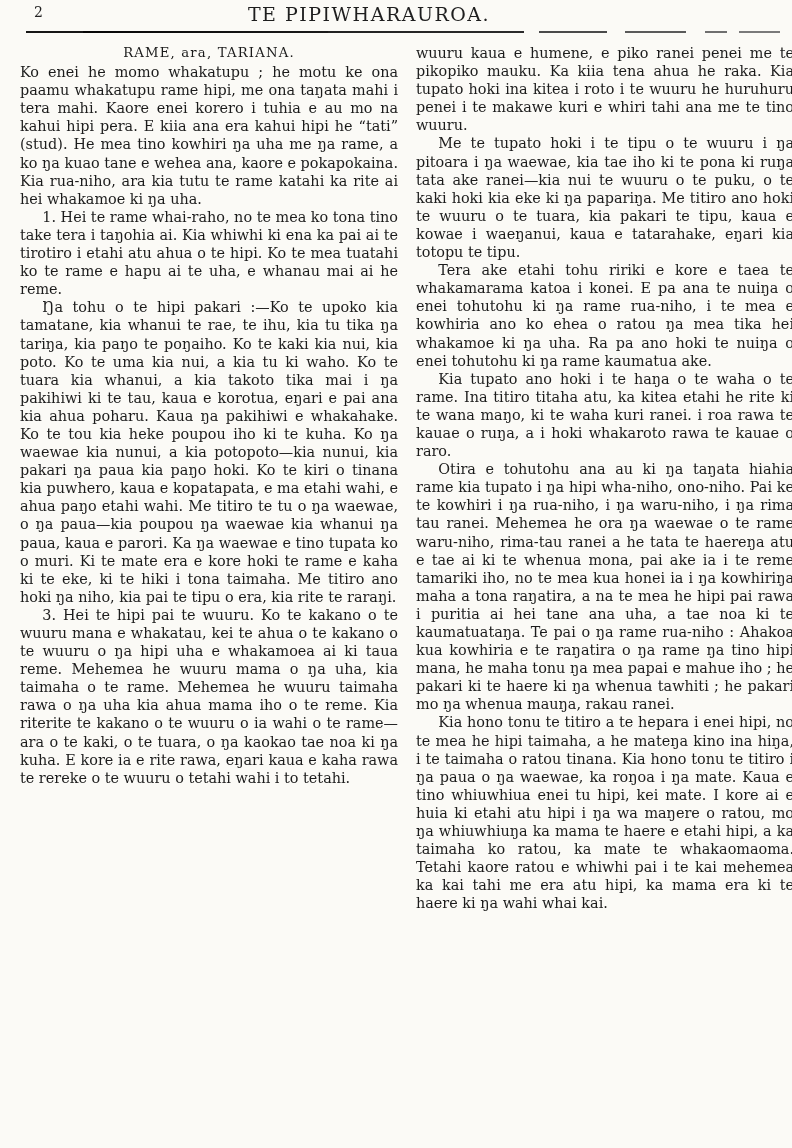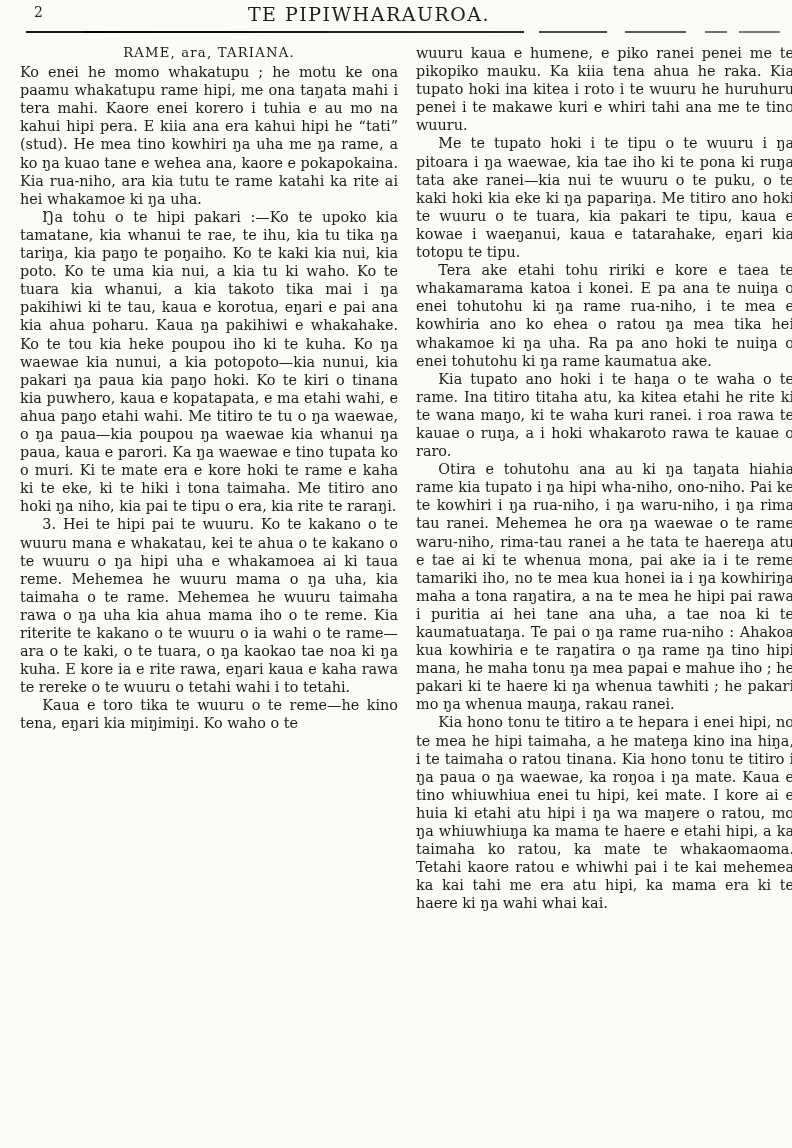--- a/index.html
+++ b/index.html
@@ -108,23 +108,23 @@
   </div>
 
   <div class="head-rule"></div>
 
   <div class="columns">
 
     <div class="col">
       <div class="article-heading">RAME, ara, TARIANA.</div>
       <div class="body">
           <p>Ko enei he momo whakatupu ; he motu ke ona paamu whakatupu rame hipi, me ona taŋata mahi i tera mahi.   Kaore enei korero i tuhia e au mo na kahui hipi pera.   E kiia ana era kahui hipi he “tati” (stud).   He mea tino kowhiri ŋa uha me ŋa rame, a ko ŋa kuao tane e wehea ana, kaore e pokapokaina.   Kia rua-niho, ara kia tutu te rame katahi ka rite ai hei whakamoe ki ŋa uha.</p>
+          <p>1.  Hei te rame whai-raho, no te mea ko tona tino take tera i taŋohia ai.    Kia whiwhi ki ena ka pai ai te tirotiro i etahi atu ahua o te hipi. Ko te mea tuatahi ko te rame e hapu ai te uha, e whanau mai ai he reme.</p>
           <p>Ŋa tohu o te hipi pakari :—Ko te upoko kia tamatane, kia whanui te rae, te ihu, kia tu tika ŋa tariŋa, kia paŋo te poŋaiho.   Ko te kaki kia nui, kia poto.   Ko te uma kia nui, a kia tu ki waho.   Ko te tuara kia whanui, a kia takoto tika mai i ŋa pakihiwi ki te tau, kaua e korotua, eŋari e pai ana kia ahua poharu. Kaua ŋa pakihiwi e whakahake.   Ko te tou kia heke poupou iho ki te kuha.   Ko ŋa waewae kia nunui, a kia potopoto—kia nunui, kia pakari ŋa paua kia paŋo hoki.   Ko te kiri o tinana kia puwhero, kaua e kopatapata, e ma etahi wahi, e ahua paŋo etahi wahi.   Me titiro te tu o ŋa waewae, o ŋa paua—kia poupou ŋa waewae kia whanui ŋa paua, kaua e parori.   Ka ŋa waewae e tino tupata ko o muri.   Ki te mate era e kore hoki te rame e kaha ki te eke, ki te hiki i tona taimaha.   Me titiro ano hoki ŋa niho, kia pai te tipu o era, kia rite te raraŋi.</p>
           <p>3.  Hei te hipi pai te wuuru.   Ko te kakano o te wuuru mana e whakatau, kei te ahua o te kakano o te wuuru o ŋa hipi uha e whakamoea ai ki taua reme.   Mehemea he wuuru mama o ŋa uha, kia taimaha o te rame.   Mehemea he wuuru taimaha rawa o ŋa uha kia ahua mama iho o te reme.   Kia riterite te kakano o te wuuru o ia wahi o te rame—ara o te kaki, o te tuara, o ŋa kaokao tae noa ki ŋa kuha. E kore ia e rite rawa, eŋari kaua e kaha rawa te rereke o te wuuru o tetahi wahi i to tetahi.</p>
-          <p>Kaua e toro tika te wuuru o te reme—he kino tena, eŋari kia miŋimiŋi.   Ko waho o te</p>
         </div>
     </div>
 
     <div class="col">
       <div class="body">
           <p>wuuru kaua e humene, e piko ranei penei me te pikopiko mauku.   Ka kiia tena ahua he raka.   Kia tupato hoki ina kitea i roto i te wuuru he huruhuru penei i te makawe kuri e whiri tahi ana me te tino wuuru.</p>
           <p>Me te tupato hoki i te tipu o te wuuru i ŋa pitoara i ŋa waewae, kia tae iho ki te pona ki ruŋa tata ake ranei—kia nui te wuuru o te puku, o te kaki hoki kia eke ki ŋa papariŋa. Me titiro ano hoki te wuuru o te tuara, kia pakari te tipu, kaua e kowae i waeŋanui, kaua e tatarahake, eŋari kia totopu te tipu.</p>
           <p>Tera ake etahi tohu ririki e kore e taea te whakamarama katoa i konei.   E pa ana te nuiŋa o enei tohutohu ki ŋa rame rua-niho, i te mea e kowhiria ano ko ehea o ratou ŋa mea tika hei whakamoe ki ŋa uha.   Ra pa ano hoki te nuiŋa o enei tohutohu ki ŋa rame kaumatua ake.</p>
           <p>Kia tupato ano hoki i te haŋa o te waha o te rame.   Ina titiro titaha atu, ka kitea etahi he rite ki te wana maŋo, ki te waha kuri ranei. i roa rawa te kauae o ruŋa, a i hoki whakaroto rawa te kauae o raro.</p>
           <p>Otira e tohutohu ana au ki ŋa taŋata hiahia rame kia tupato i ŋa hipi wha-niho, ono-niho. Pai ke te kowhiri i ŋa rua-niho, i ŋa waru-niho, i ŋa rima tau ranei.   Mehemea he ora ŋa waewae o te rame waru-niho, rima-tau ranei a he tata te haereŋa atu e tae ai ki te whenua mona, pai ake ia i te reme tamariki iho, no te mea kua honei ia i ŋa kowhiriŋa maha a tona raŋatira, a na te mea he hipi pai rawa i puritia ai hei tane ana uha, a tae noa ki te kaumatuataŋa.   Te pai o ŋa rame rua-niho :  Ahakoa kua kowhiria e te raŋatira o ŋa rame ŋa tino hipi mana, he maha tonu ŋa mea papai e mahue iho ;  he pakari ki te haere ki ŋa whenua tawhiti ;  he pakari mo ŋa whenua mauŋa, rakau ranei.</p>

